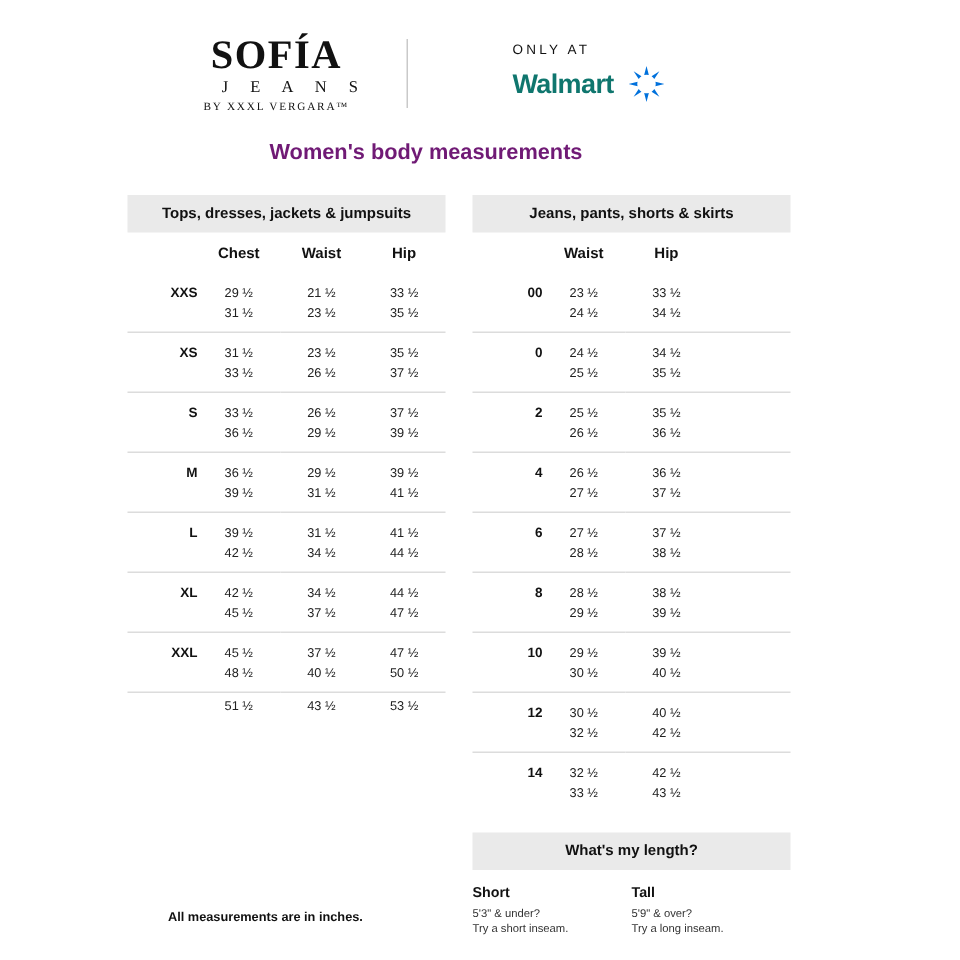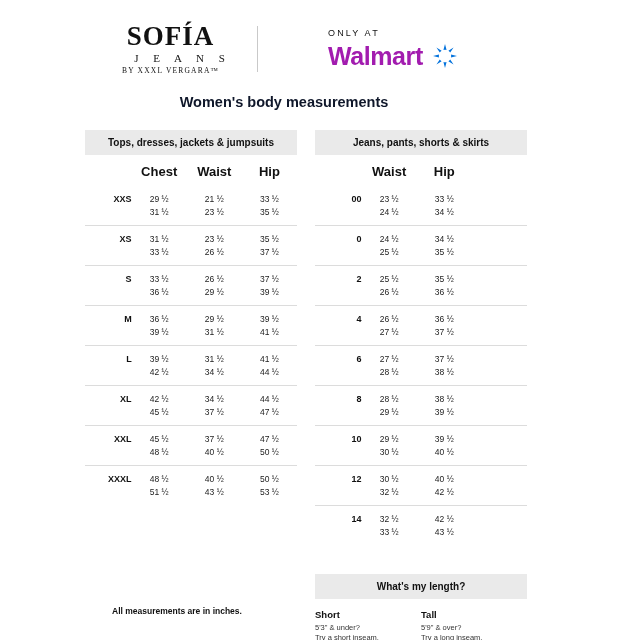--- a/index.html
+++ b/index.html
@@ -74,38 +74,38 @@
     color: #111;
     margin-bottom: 5px;
     font-weight: normal;
   }
   .wm-row {
     display: flex;
     align-items: center;
     gap: 9px;
   }
   .wm-name {
-    font-size: 25px;
+    font-size: 18px;
     font-weight: bold;
     letter-spacing: -0.4px;
-    color: #a21caf;
+    color: #0f766e;
   }
   .spark {
     width: 26px;
     height: 26px;
     display: block;
   }
 
   
   .page-title {
     text-align: center;
     font-size: 14.5px;
     font-weight: bold;
     margin-top: 14px;
-    color: #0f172a;
+    color: #701a75;
   }
 
   
   .tables {
     display: flex;
     justify-content: center;
     gap: 18px;
     margin-top: 20px;
     padding-left: 44px;
   }
@@ -126,21 +126,21 @@
     font-size: 8.5px;
   }
   th, td {
     padding: 0;
     text-align: center;
     font-weight: normal;
     color: #222;
   }
   .colhead td {
     font-weight: bold;
-    font-size: 13px;
+    font-size: 10px;
     padding: 9px 0 7px 0;
     color: #111;
   }
   .sizerow td {
     padding-top: 8px;
     padding-bottom: 0;
     vertical-align: top;
   }
   .sizerow2 td {
     padding-top: 3px;
@@ -159,21 +159,21 @@
     height: 0;
     padding: 0;
     font-size: 0;
     line-height: 0;
   }
   .c-size { width: 22%; }
   .c-v { width: 26%; }
 
   
   .length-box {
-    margin-top: 29px;
+    margin-top: 14px;
   }
   .length-head {
     background: #eaeaea;
     text-align: center;
     font-size: 10px;
     font-weight: bold;
     padding: 7px 0;
     color: #111;
   }
   .length-body {
@@ -359,26 +359,20 @@
         <tr class="sizerow2">
           <td></td>
           <td>48 ½</td>
           <td>40 ½</td>
           <td>50 ½</td>
         </tr>
         <tr class="rowline">
               <td colspan="4"></td>
             </tr>
 
-        <tr class="sizerow">
-          <td class="size-label">XXXL</td>
-          <td>48 ½</td>
-          <td>40 ½</td>
-          <td>50 ½</td>
-        </tr>
         <tr class="sizerow2">
           <td></td>
           <td>51 ½</td>
           <td>43 ½</td>
           <td>53 ½</td>
         </tr>
       </tbody>
         </table>
     </div>
 

